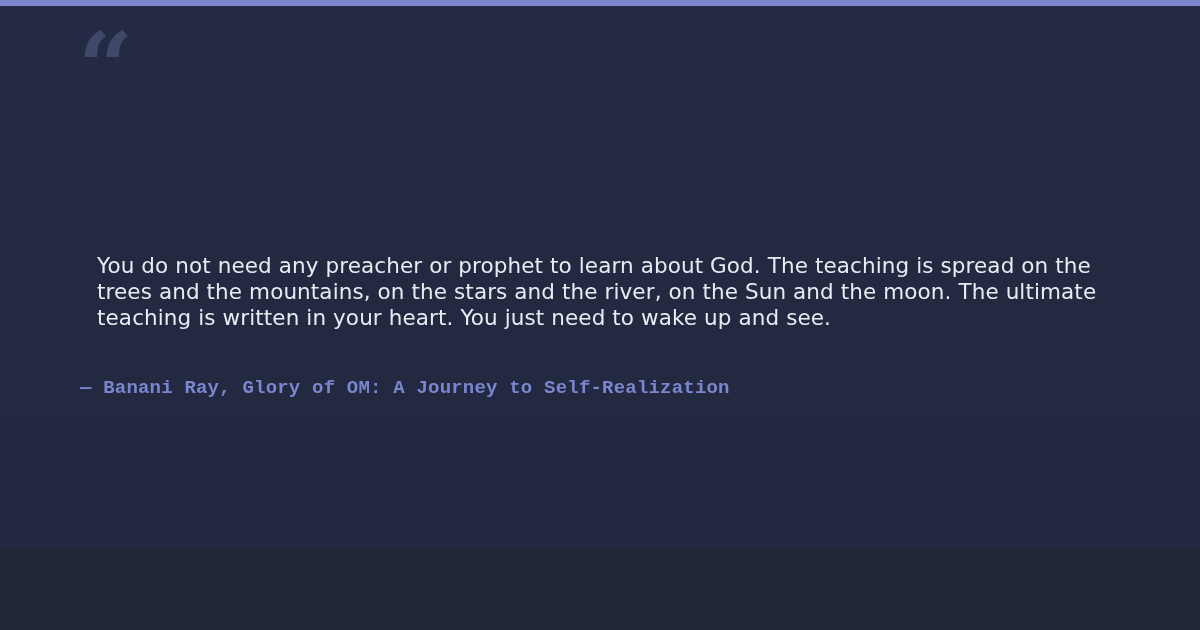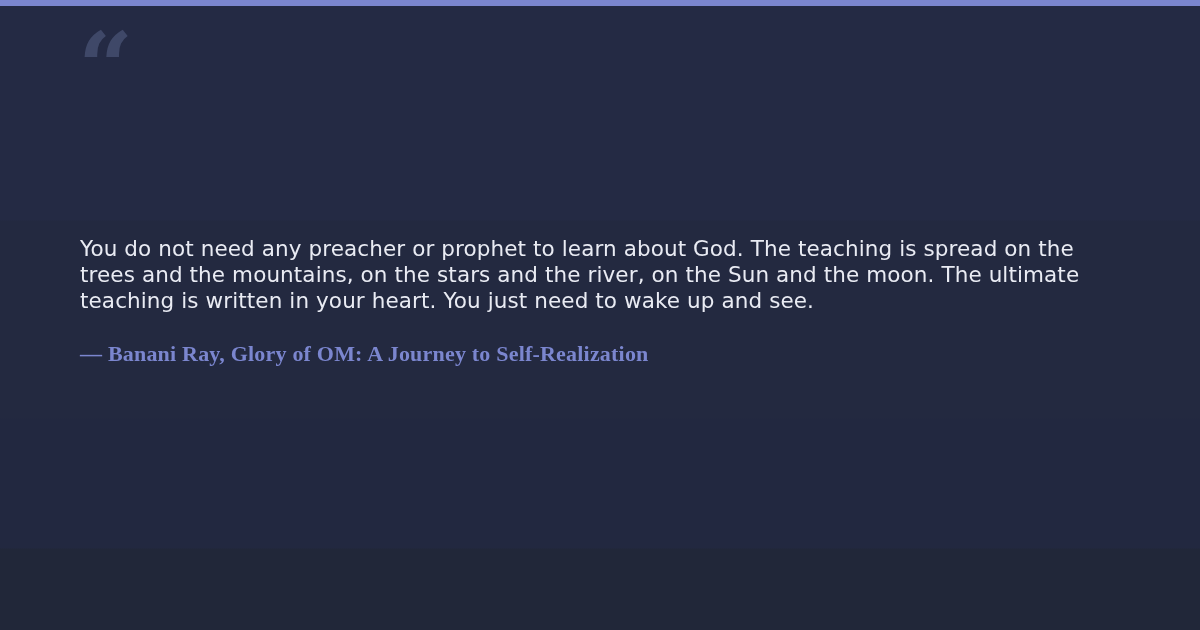--- a/index.html
+++ b/index.html
@@ -54,34 +54,34 @@
   }
 
   .content-block {
     position: absolute;
     left: 80px;
     top: 236px;
     width: 1046px;
   }
 
   .quote-body {
-    margin: 0;
+    margin: 17px;
     font-family: "DejaVu Sans", sans-serif;
     font-size: 21.5px;
     line-height: 26px;
     font-weight: 400;
     color: #e9ebf3;
     letter-spacing: 0.1px;
   }
 
   .quote-attribution {
     margin: 0;
     padding-top: 28px;
-    font-family: Liberation Serif, serif;
-    font-size: 22px;
+    font-family: Liberation Mono, monospace;
+    font-size: 19px;
     line-height: 24px;
     font-weight: 700;
     color: #7b86cf;
     letter-spacing: 0.2px;
   }
 
   .footer-source {
     position: absolute;
     right: 80px;
     bottom: 20px;

